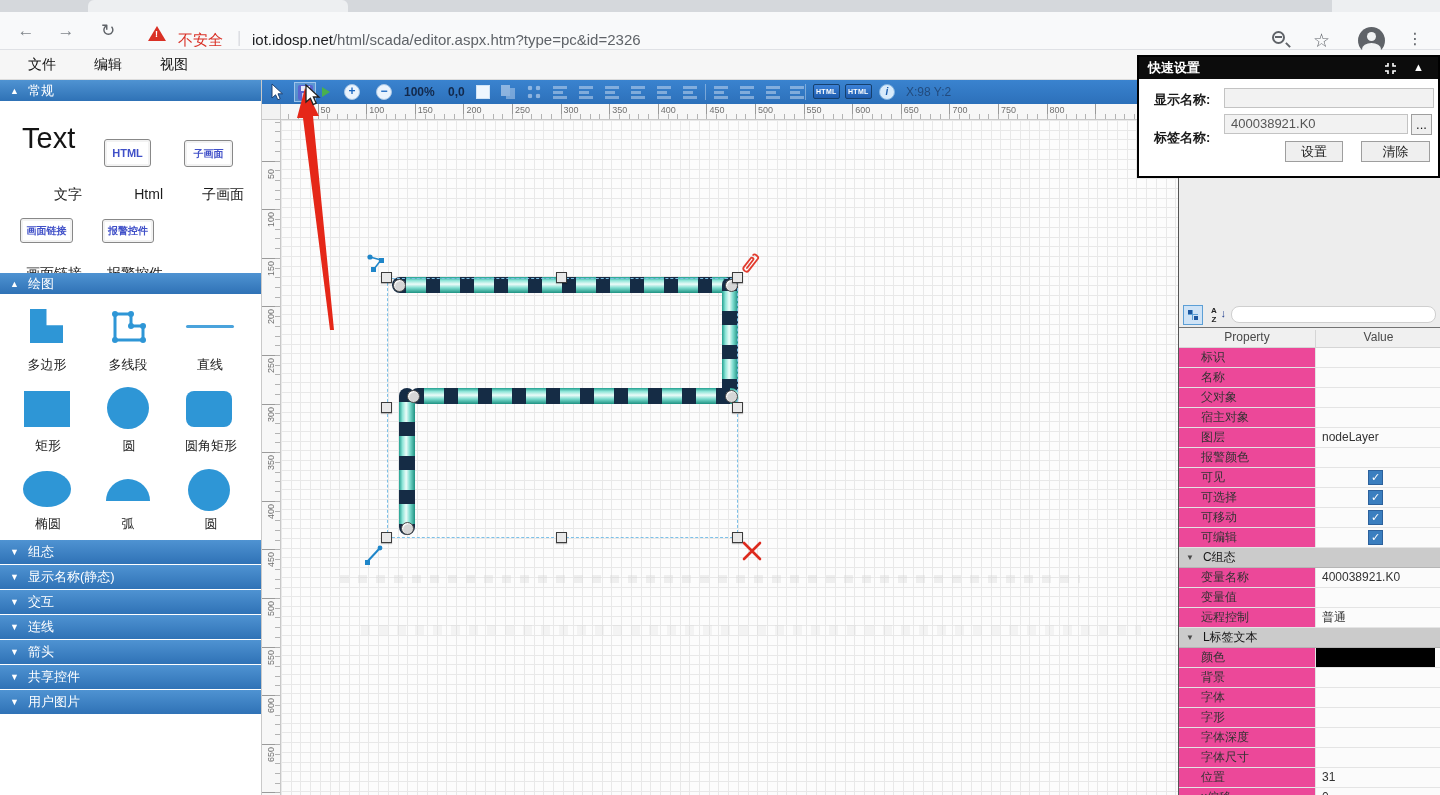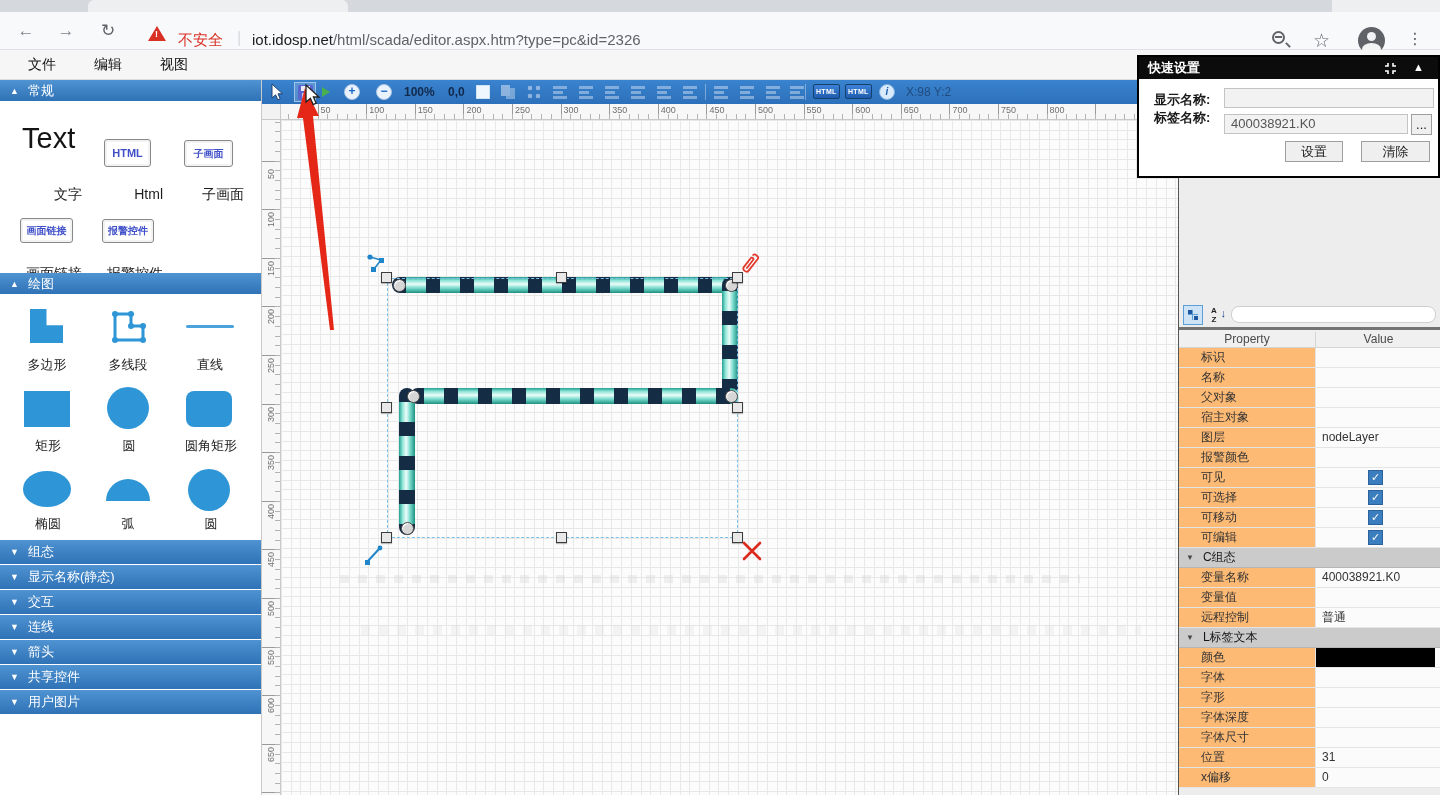--- a/index.html
+++ b/index.html
@@ -89,26 +89,26 @@
 
   
   #rightpanel { position:absolute; left:1178px; top:80px; width:262px; height:715px; background:#ededed; border-left:1px solid #555; }
   #prop-toolbar { position:absolute; left:0; top:223px; width:262px; height:24px; }
   #pt-cat { position:absolute; left:4px; top:2px; width:20px; height:20px; background:#cfe3f6; border:1px solid #5c9fd6; }
   #pt-cat::before { content:''; position:absolute; left:4px; top:4px; width:10px; height:10px; background:linear-gradient(#5c9fd6,#5c9fd6) 0 4px/10px 1px no-repeat,linear-gradient(#5c9fd6,#5c9fd6) 4px 0/1px 10px no-repeat,linear-gradient(#1c57a0,#1c57a0) 0 0/4px 4px no-repeat,linear-gradient(#1c57a0,#1c57a0) 6px 6px/4px 4px no-repeat; }
   #pt-az { position:absolute; left:28px; top:2px; width:20px; height:20px; }
   #pt-az .azl { position:absolute; left:2px; width:10px; text-align:center; font-size:8px; font-weight:700; color:#222; line-height:9px; }
   #pt-az .azarrow { position:absolute; right:1px; top:2px; font-size:11px; color:#23408f; }
   #pt-filter { position:absolute; left:52px; top:3px; width:205px; height:17px; background:#fff; border:1px solid #cfcfcf; border-radius:8px; }
-  #prop-head { position:absolute; left:0; top:247px; width:262px; height:21px; background:#f0f0f0; border-top:3px solid #737373; border-bottom:1px solid #d5d5d5; font-size:12px; color:#4a4a4a; }
+  #prop-head { position:absolute; left:0; top:247px; width:262px; height:21px; background:#f0f0f0; border-top:1px solid #737373; border-bottom:1px solid #d5d5d5; font-size:12px; color:#4a4a4a; }
   #prop-head .ph1 { position:absolute; left:0; top:2px; width:137px; text-align:center; border-right:1px solid #d5d5d5; height:17px; }
   #prop-head .ph2 { position:absolute; left:137px; top:2px; width:125px; text-align:center; }
   #prop-rows { position:absolute; left:0; top:268px; width:262px; bottom:0; overflow:hidden; }
   .prop-row { height:20px; display:flex; border-bottom:1px solid #e4e4e4; background:#fbfbfb; }
-  .pr-label { width:137px; padding-left:22px; font-size:12px; color:#333; line-height:19px; background:#fdba74; border-right:1px solid #e4e4e4; white-space:nowrap; overflow:hidden; }
+  .pr-label { width:137px; padding-left:22px; font-size:12px; color:#333; line-height:19px; background:#ec4899; border-right:1px solid #e4e4e4; white-space:nowrap; overflow:hidden; }
   .pr-value { width:125px; font-size:12px; color:#333; line-height:19px; padding-left:6px; display:flex; align-items:center; }
   .prop-group { height:20px; background:#cbcbcb; border-bottom:1px solid #b5b5b5; display:flex; align-items:center; }
   .prop-group .grp-tri { font-size:8px; color:#4a4a4a; margin-left:7px; }
   .prop-group span.glbl { font-size:12px; color:#161616; margin-left:9px; }
   .cbx { width:15px; height:15px; background:#3a7ebf; border:1px solid #2c619c; color:#fff; font-size:11px; line-height:13px; text-align:center; margin-left:46px; }
   .swatch { width:100%; height:100%; margin-left:-6px; }
 
   
   #qs { position:absolute; left:1137px; top:55px; width:303px; height:123px; background:#fff; border:2px solid #000; z-index:100; }
   #qs-title { height:22px; background:#0c0c0c; color:#fff; font-size:13px; font-weight:700; display:flex; align-items:center; padding-left:9px; position:relative; }
@@ -438,20 +438,24 @@
         <span class="grp-tri">▼</span>
         <span class="glbl">L标签文本</span>
       </div>
       <div class="prop-row">
         <div class="pr-label">颜色</div>
         <div class="pr-value">
           <span class="swatch" style="background: rgb(0, 0, 0);"></span>
         </div>
       </div>
       <div class="prop-row">
+        <div class="pr-label">背景</div>
+        <div class="pr-value"></div>
+      </div>
+      <div class="prop-row">
         <div class="pr-label">字体</div>
         <div class="pr-value"></div>
       </div>
       <div class="prop-row">
         <div class="pr-label">字形</div>
         <div class="pr-value"></div>
       </div>
       <div class="prop-row">
         <div class="pr-label">字体深度</div>
         <div class="pr-value"></div>
@@ -474,21 +478,21 @@
 <div id="qs">
   <div id="qs-title">
     <span>快速设置</span>
     <svg width="15" height="15">
         <path d="M2 5 L5 5 L5 2 M10 2 L10 5 L13 5 M13 10 L10 10 L10 13 M5 13 L5 10 L2 10" stroke="#fff" stroke-width="1.6" fill="none"></path>
       </svg>
     <span class="qs-tri">▲</span>
   </div>
   <div class="qs-label" style="left:15px;top:34px;">显示名称:</div>
   <div class="qs-input" style="left:85px;top:31px;width:210px;"></div>
-  <div class="qs-label" style="left:15px;top:52px;">标签名称:</div>
+  <div class="qs-label" style="left:15px;top:72px;">标签名称:</div>
   <div class="qs-input" style="left:85px;top:57px;width:184px;">400038921.K0</div>
   <div class="qs-btn" style="left:272px;top:57px;width:21px;">...</div>
   <div class="qs-btn" style="left:146px;top:84px;width:58px;">设置</div>
   <div class="qs-btn" style="left:222px;top:84px;width:69px;">清除</div>
 </div>
 
 <svg id="arrow-svg" width="1440" height="795">
   <polygon points="305,88 319,116 313,116 334,330 330,330 303,118 297,118" fill="#e52718"></polygon>
 </svg>
 <svg id="cursor-svg" style="left:304px;top:84px;" width="18" height="24">

